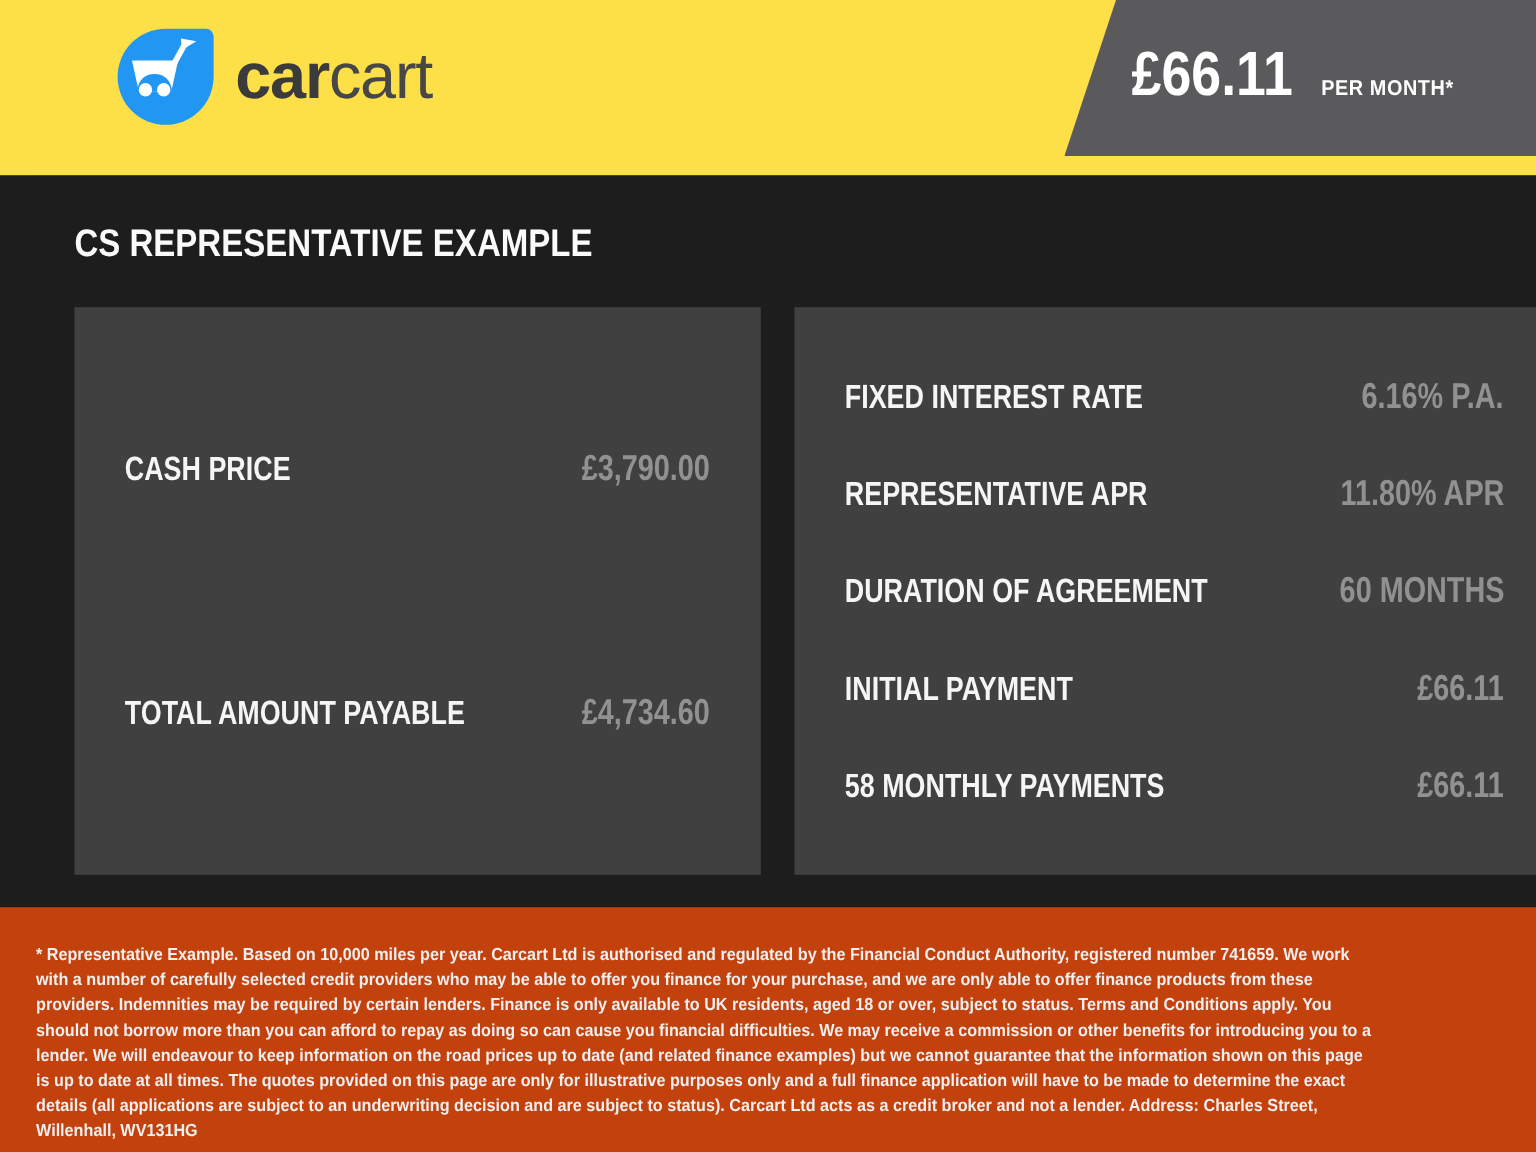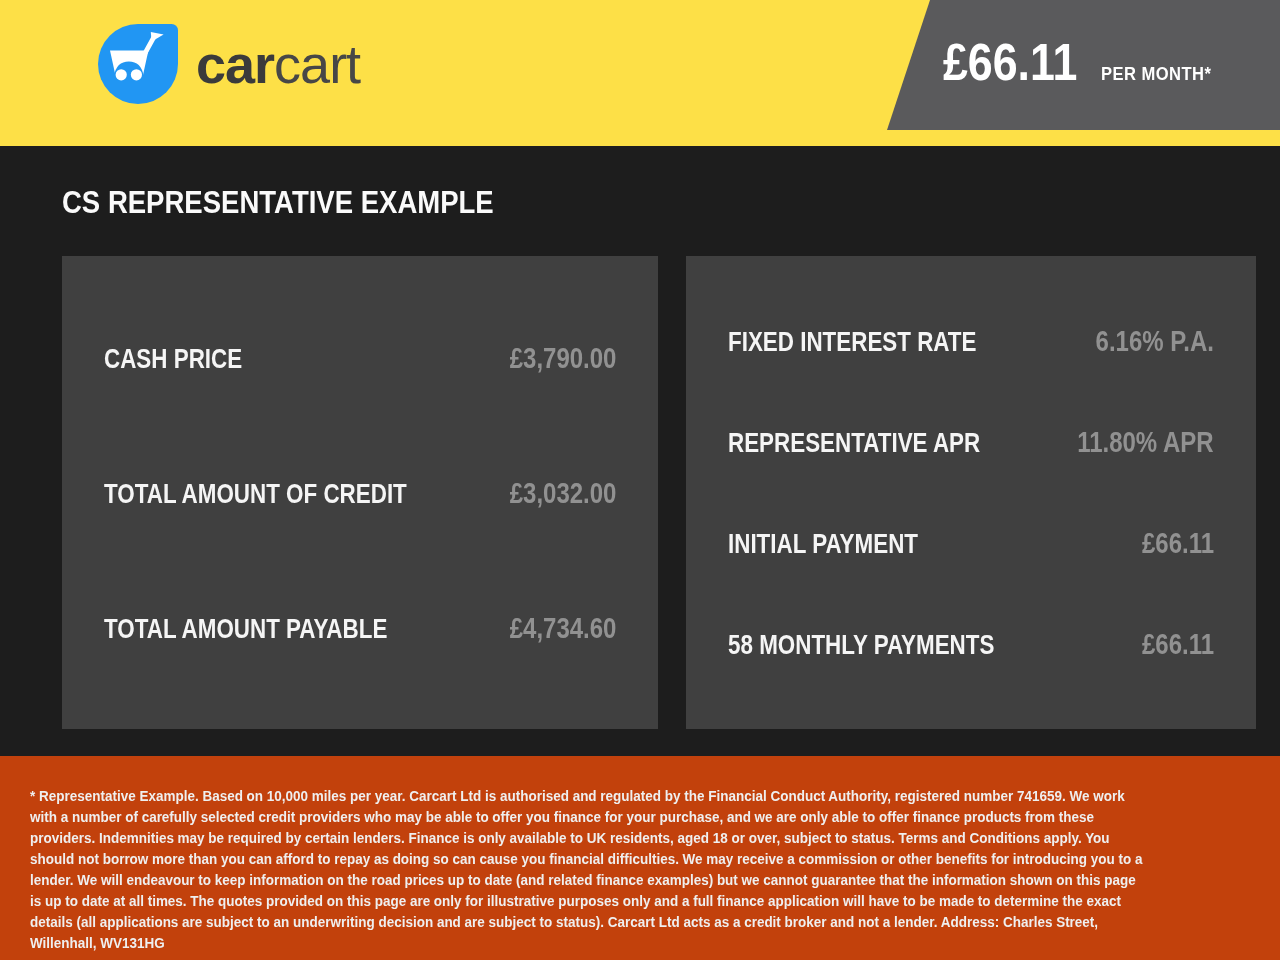--- a/index.html
+++ b/index.html
@@ -171,37 +171,37 @@
   <div class="page-title">CS REPRESENTATIVE EXAMPLE</div>
 
   <div class="panels">
 
     <div class="panel">
       <div class="finance-row">
         <span class="finance-row-label">CASH PRICE</span>
         <span class="finance-row-value">£3,790.00</span>
       </div>
       <div class="finance-row">
-        <span class="finance-row-label">TOTAL AMOUNT OF CREDIT</span>
-        <span class="finance-row-value">£3,032.00</span>
-      </div>
-      <div class="finance-row">
         <span class="finance-row-label">TOTAL AMOUNT PAYABLE</span>
         <span class="finance-row-value">£4,734.60</span>
       </div>
     </div>
 
     <div class="panel">
       <div class="finance-row">
         <span class="finance-row-label">FIXED INTEREST RATE</span>
         <span class="finance-row-value">6.16% P.A.</span>
       </div>
       <div class="finance-row">
         <span class="finance-row-label">REPRESENTATIVE APR</span>
         <span class="finance-row-value">11.80% APR</span>
+      </div>
+      <div class="finance-row">
+        <span class="finance-row-label">DURATION OF AGREEMENT</span>
+        <span class="finance-row-value">60 MONTHS</span>
       </div>
       <div class="finance-row">
         <span class="finance-row-label">INITIAL PAYMENT</span>
         <span class="finance-row-value">£66.11</span>
       </div>
       <div class="finance-row">
         <span class="finance-row-label">58 MONTHLY PAYMENTS</span>
         <span class="finance-row-value">£66.11</span>
       </div>
     </div>

